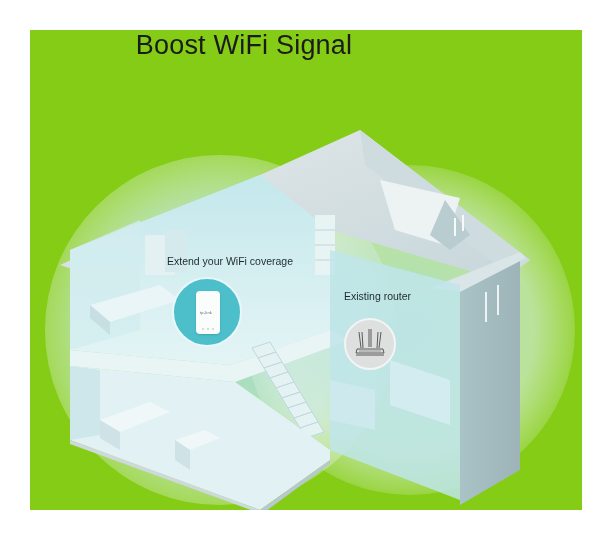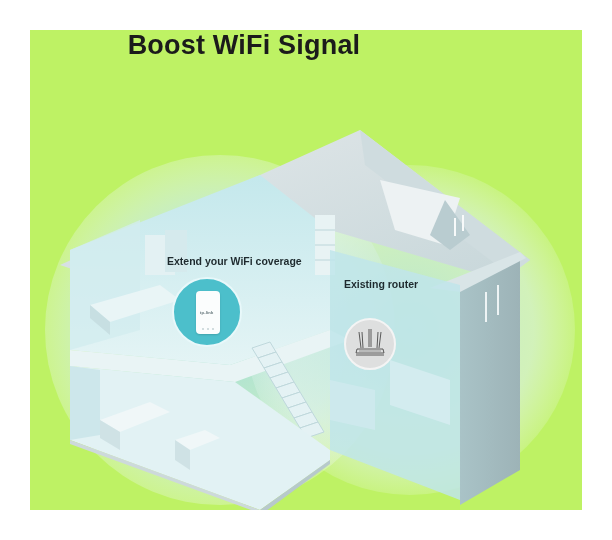--- a/index.html
+++ b/index.html
@@ -2,21 +2,21 @@
 <html><head>
   <meta charset="utf-8">
   <style>
     html, body { margin: 0; padding: 0; }
     body {
       width: 612px; height: 540px; background: #ffffff; position: relative; overflow: hidden;
       font-family: "Liberation Sans", "DejaVu Sans", sans-serif;
     }
     .panel {
       position: absolute; left: 30px; top: 30px; width: 552px; height: 480px;
-      background: #bef264; overflow: hidden; font-weight: bold;
+      background: #84cc16; overflow: hidden;
     }
     .title {
       position: absolute; left: 0; width: 552px; top: 0; text-align: center;
       font-size: 27px; color: #1b1b1b; letter-spacing: 0.2px; line-height: 30px;
       padding-left: 0;
     }
     .title span { position: relative; left: -62px; }
     svg.scene { position: absolute; left: 0; top: 0; }
     .callout-label {
       position: absolute; font-size: 10.5px; color: #1e2a2e; white-space: nowrap;
@@ -144,21 +144,21 @@
     <div class="device">
       <span class="logo">tp-link</span>
       <div class="leds">
           <i></i>
           <i></i>
           <i></i>
         </div>
     </div>
   </div>
 
-  <div class="callout-label" style="left:314px; top:248px;">Existing router</div>
+  <div class="callout-label" style="left:314px; top:260px;">Existing router</div>
   <div class="bubble router">
     <svg width="48" height="48" viewBox="0 0 48 48" style="position:absolute;left:0;top:0;">
       <g fill="none" stroke="#4a4a4a" stroke-width="0.9">
         <line x1="13" y1="12" x2="15" y2="28"></line>
         <line x1="16" y1="12" x2="17" y2="28"></line>
         <line x1="23" y1="9" x2="23" y2="27"></line>
         <line x1="25" y1="9" x2="25" y2="27"></line>
         <line x1="35" y1="12" x2="33" y2="28"></line>
         <line x1="32" y1="12" x2="31" y2="28"></line>
         <path d="M11,29 L37,29 L38,33 L10,33 Z"></path>

